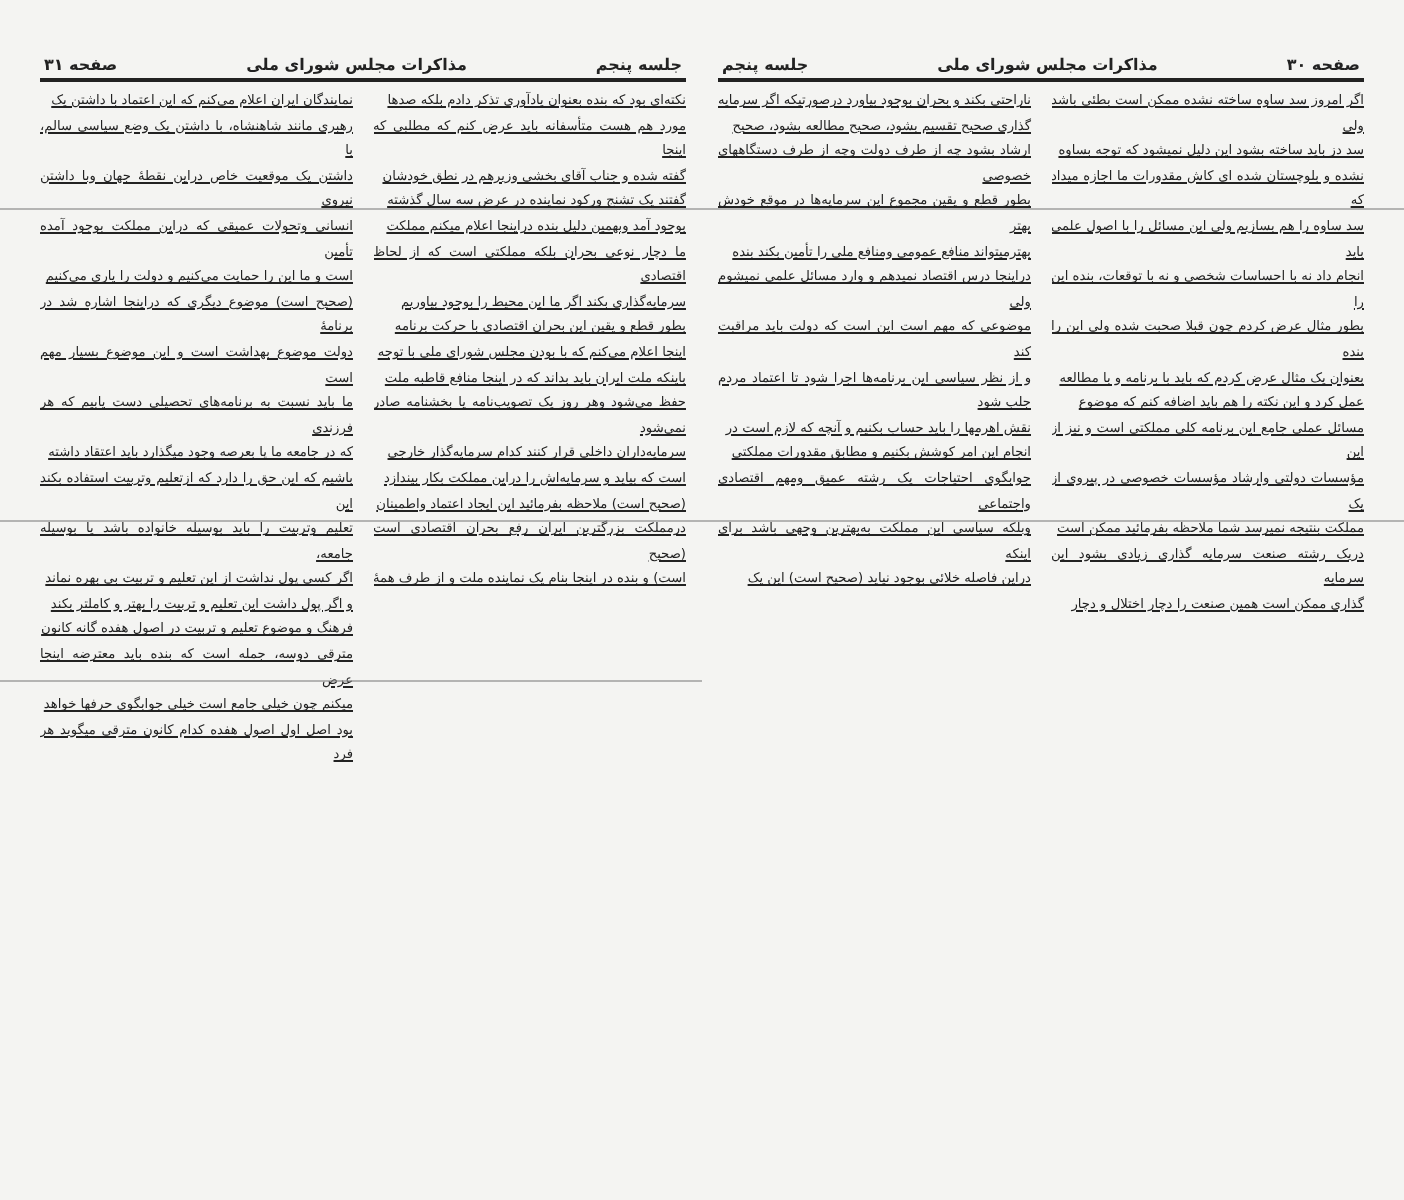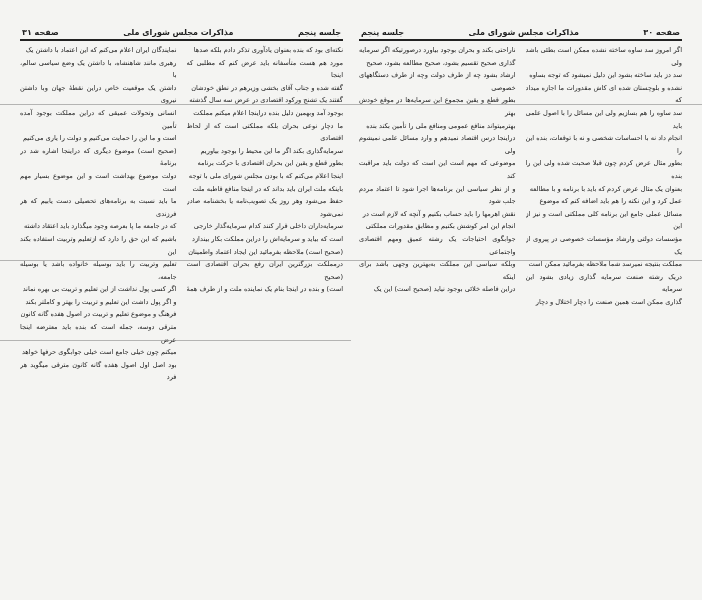--- a/index.html
+++ b/index.html
@@ -7,39 +7,39 @@
   .page{position:absolute;top:0;height:600px;}
   .page.left{left:0;width:351px;}
   .page.right{left:351px;width:351px;}
   .header{position:absolute;top:23px;left:22px;right:10px;height:14px;display:flex;justify-content:space-between;align-items:flex-end;direction:rtl;font-weight:bold;font-size:8px;}
   .page.right .header{left:10px;right:22px;}
   .rule{position:absolute;top:39px;left:20px;right:8px;border-top:2px solid #222;}
   .page.right .rule{left:8px;right:20px;}
   .cols{position:absolute;top:44px;left:20px;right:8px;bottom:70px;display:flex;direction:rtl;gap:10px;}
   .page.right .cols{left:8px;right:20px;}
   .col{flex:1;direction:rtl;text-align:justify;font-size:6.6px;line-height:12.6px;overflow:hidden;}
-  .col p{margin:0;}
+  .col p{margin:0;text-decoration:underline;}
   .stray{position:absolute;left:0;right:0;border-top:1px solid #888;opacity:.6;}
 </style>
 </head>
 <body>
 
 <div class="page left">
   <div class="header">
     <span>جلسه پنجم</span>
     <span>مذاکرات مجلس شورای ملی</span>
     <span>صفحه ۳۱</span>
   </div>
   <div class="rule"></div>
   <div class="cols">
     <div class="col">
         <p>نکته‌ای بود که بنده بعنوان یادآوری تذکر دادم بلکه صدها</p>
         <p>مورد هم هست متأسفانه باید عرض کنم که مطلبی که اینجا</p>
         <p>گفته شده و جناب آقای بخشی وزیرهم در نطق خودشان</p>
-        <p>گفتند یک تشنج ورکود اقتصادی در عرض سه سال گذشته</p>
+        <p>گفتند یک تشنج ورکود نماینده در عرض سه سال گذشته</p>
         <p>بوجود آمد وبهمین دلیل بنده دراینجا اعلام میکنم مملکت</p>
         <p>ما دچار نوعی بحران بلکه مملکتی است که از لحاظ اقتصادی</p>
         <p>سرمایه‌گذاری بکند اگر ما این محیط را بوجود بیاوریم</p>
         <p>بطور قطع و یقین این بحران اقتصادی با حرکت برنامه</p>
         <p>اینجا اعلام می‌کنم که با بودن مجلس شورای ملی با توجه</p>
         <p>باینکه ملت ایران باید بداند که در اینجا منافع قاطبه ملت</p>
         <p>حفظ می‌شود وهر روز یک تصویب‌نامه یا بخشنامه صادر نمی‌شود</p>
         <p>سرمایه‌داران داخلی قرار کنند کدام سرمایه‌گذار خارجی</p>
         <p>است که بیاید و سرمایه‌اش را دراین مملکت بکار بیندازد</p>
         <p>(صحیح است) ملاحظه بفرمائید این ایجاد اعتماد واطمینان</p>
@@ -56,21 +56,21 @@
         <p>دولت موضوع بهداشت است و این موضوع بسیار مهم است</p>
         <p>ما باید نسبت به برنامه‌های تحصیلی دست یابیم که هر فرزندی</p>
         <p>که در جامعه ما پا بعرصه وجود میگذارد باید اعتقاد داشته</p>
         <p>باشیم که این حق را دارد که ازتعلیم وتربیت استفاده بکند این</p>
         <p>تعلیم وتربیت را باید بوسیله خانواده باشد یا بوسیله جامعه،</p>
         <p>اگر کسی پول نداشت از این تعلیم و تربیت بی بهره نماند</p>
         <p>و اگر پول داشت این تعلیم و تربیت را بهتر و کاملتر بکند</p>
         <p>فرهنگ و موضوع تعلیم و تربیت در اصول هفده گانه کانون</p>
         <p>مترقی دوسه، جمله است که بنده باید معترضه اینجا عرض</p>
         <p>میکنم چون خیلی جامع است خیلی جوابگوی حرفها خواهد</p>
-        <p>بود اصل اول اصول هفده گانه کانون مترقی میگوید هر فرد</p>
+        <p>بود اصل اول اصول هفده کدام کانون مترقی میگوید هر فرد</p>
       </div>
   </div>
   <div class="stray" style="top:104px"></div>
   <div class="stray" style="top:260px"></div>
   <div class="stray" style="top:340px"></div>
 </div>
 
 <div class="page right">
   <div class="header">
     <span>صفحه ۳۰</span>

